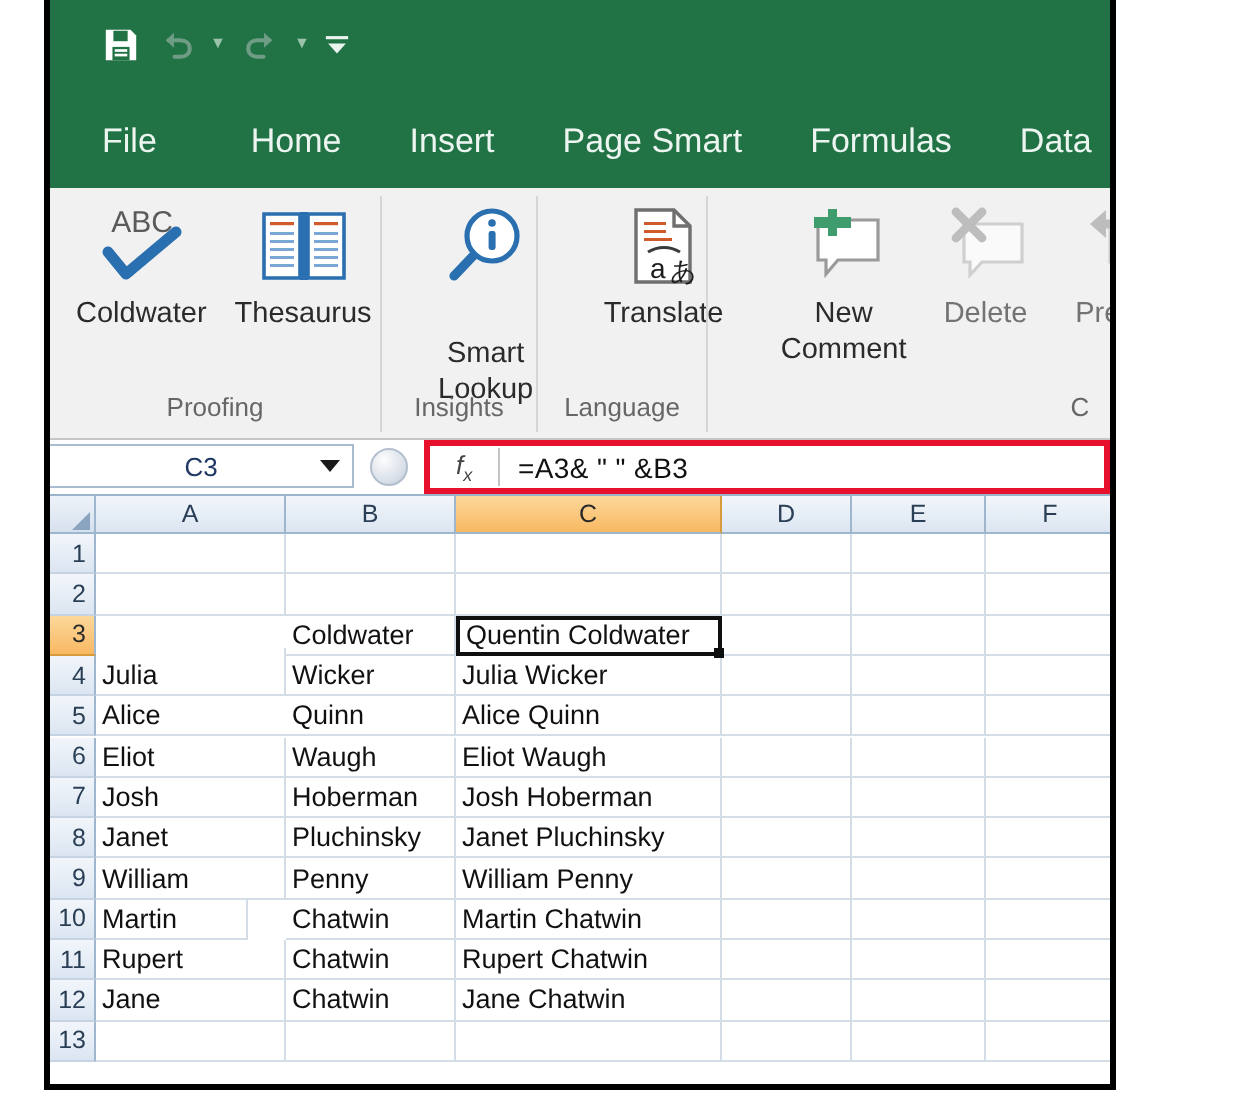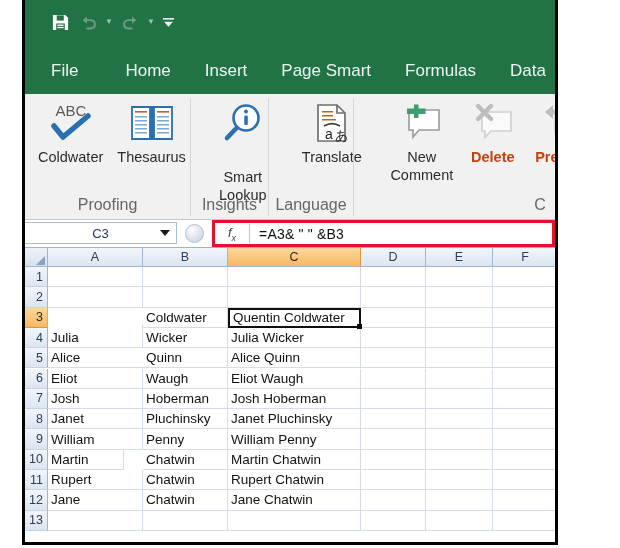--- a/index.html
+++ b/index.html
@@ -29,23 +29,23 @@
   .tab{color:#ecf5f0;font-size:17px;padding:0 17px;white-space:nowrap;line-height:46px;}
   .tab.first{padding-left:8px;padding-right:30px;}
   
   .ribbon{position:relative;height:125px;background:#f1f1f1;border-bottom:1px solid #c6c6c6;}
   .rb-groups{position:absolute;left:0;top:0;right:0;height:100px;display:flex;}
   .rb-grp{position:relative;display:flex;align-items:flex-start;padding-top:6px;}
   .rb-item{width:auto;min-width:54px;display:flex;flex-direction:column;align-items:center;
     padding:0 7px;}
   .rb-ico{height:46px;display:flex;align-items:center;justify-content:center;}
   .rb-lbl{font-size:14.5px;color:#2b2b2b;text-align:center;line-height:18px;margin-top:2px;}
-  .rb-lbl.dim{color:#c2410c;font-weight:bold;}
+  .rb-lbl.dim{color:#737373;}
   .grp-names{position:absolute;left:0;top:100px;right:0;height:24px;}
-  .grp-name{position:absolute;font-size:16px;color:#666;top:2px;text-align:center;}
+  .grp-name{position:absolute;font-size:13px;color:#666;top:2px;text-align:center;}
   .grp-div{position:absolute;width:1px;background:#d6d6d6;top:4px;height:118px;}
   
   .fbar{position:relative;height:27px;background:#fff;border-bottom:1px solid #9cb3cc;}
   .namebox{position:absolute;left:0;top:2px;width:152px;height:22px;
     background:#fff;border:1px solid #a9bcd0;border-left:none;box-sizing:border-box;
     display:flex;align-items:center;justify-content:center;}
   .namebox-txt{font-size:13px;color:#1f3864;}
   .namebox-dd{position:absolute;right:6px;top:7px;width:0;height:0;
     border-left:5px solid transparent;border-right:5px solid transparent;border-top:6px solid #1a1a1a;}
   .fb-btns{position:absolute;left:155px;top:2px;width:28px;height:22px;

